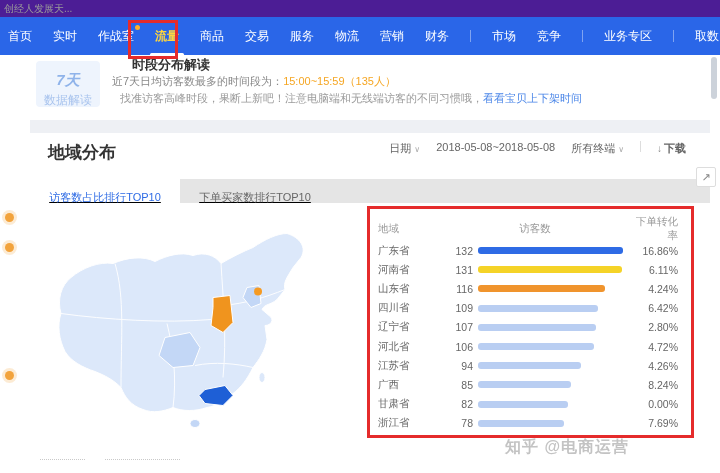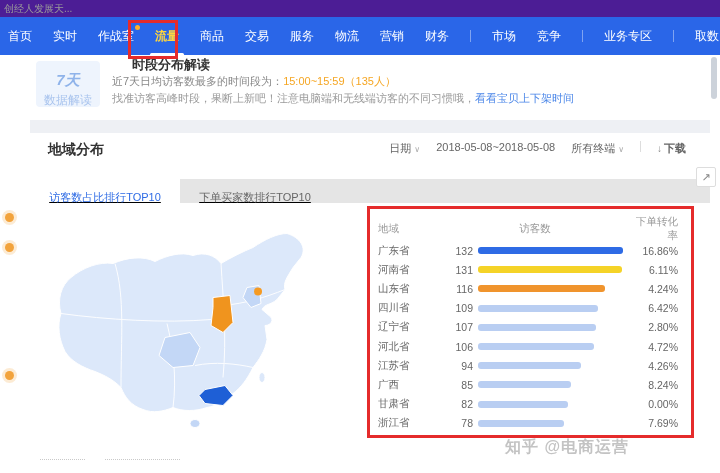--- a/index.html
+++ b/index.html
@@ -25,27 +25,27 @@
   #redbox-nav { left:128px; top:20px; width:50px; height:39px; }
   #redbox-table { left:367px; top:206px; width:327px; height:232px; }
 
   
   .badge-card { position:absolute; left:36px; top:61px; width:64px; height:46px; background:#eef4fd; border-radius:4px; text-align:center; padding-top:10px; }
   .badge-days { font-size:15px; color:#8fb3ea; font-style:italic; font-weight:bold; }
   .badge-sub { font-size:12px; color:#a9c4ee; margin-top:2px;text-align:center; }
   .insight-title { position:absolute; left:112px; top:56px; font-size:13px; font-weight:bold; color:#333;padding-left:20px; }
   .insight-line1 { position:absolute; left:112px; top:74px; font-size:11px; color:#888; }
   .insight-line1 .hl { color:#f5a623; }
-  .insight-line2 { position:absolute; left:112px; top:91px; font-size:11px; color:#9b9b9b; }
+  .insight-line2 { position:absolute; left:120px; top:91px; font-size:11px; color:#9b9b9b; }
   .insight-line2 .link { color:#4a86e8; cursor:pointer; }
 
   .gray-band { position:absolute; left:30px; top:120px; width:680px; height:13px; background:#eef0f4; }
 
   
-  .region-title { position:absolute; left:48px; top:141px; font-size:14px; font-weight:bold; color:#333; }
+  .region-title { position:absolute; left:48px; top:141px; font-size:17px; font-weight:bold; color:#333; }
   .region-controls { position:absolute; right:34px; top:141px; display:flex; gap:16px; font-size:11px; color:#666; }
   .caret { font-size:8px; color:#aaa; margin-left:3px; }
   .ctl-divider { width:1px; height:11px; background:#ddd; }
   .download { color:#666; cursor:pointer;font-weight:bold; }
   .dl-arrow { color:#888; margin-right:2px; font-size:10px; }
 
   
   .tabs { position:absolute; left:30px; top:179px; width:680px; height:37px; background:#e5e5e5; display:flex;text-decoration:underline; }
   .tab { width:150px; height:37px; display:flex; align-items:center; justify-content:center; font-size:11px; color:#666; cursor:pointer; }
   .tab.active { background:#ffffff; color:#2e6be5; }

